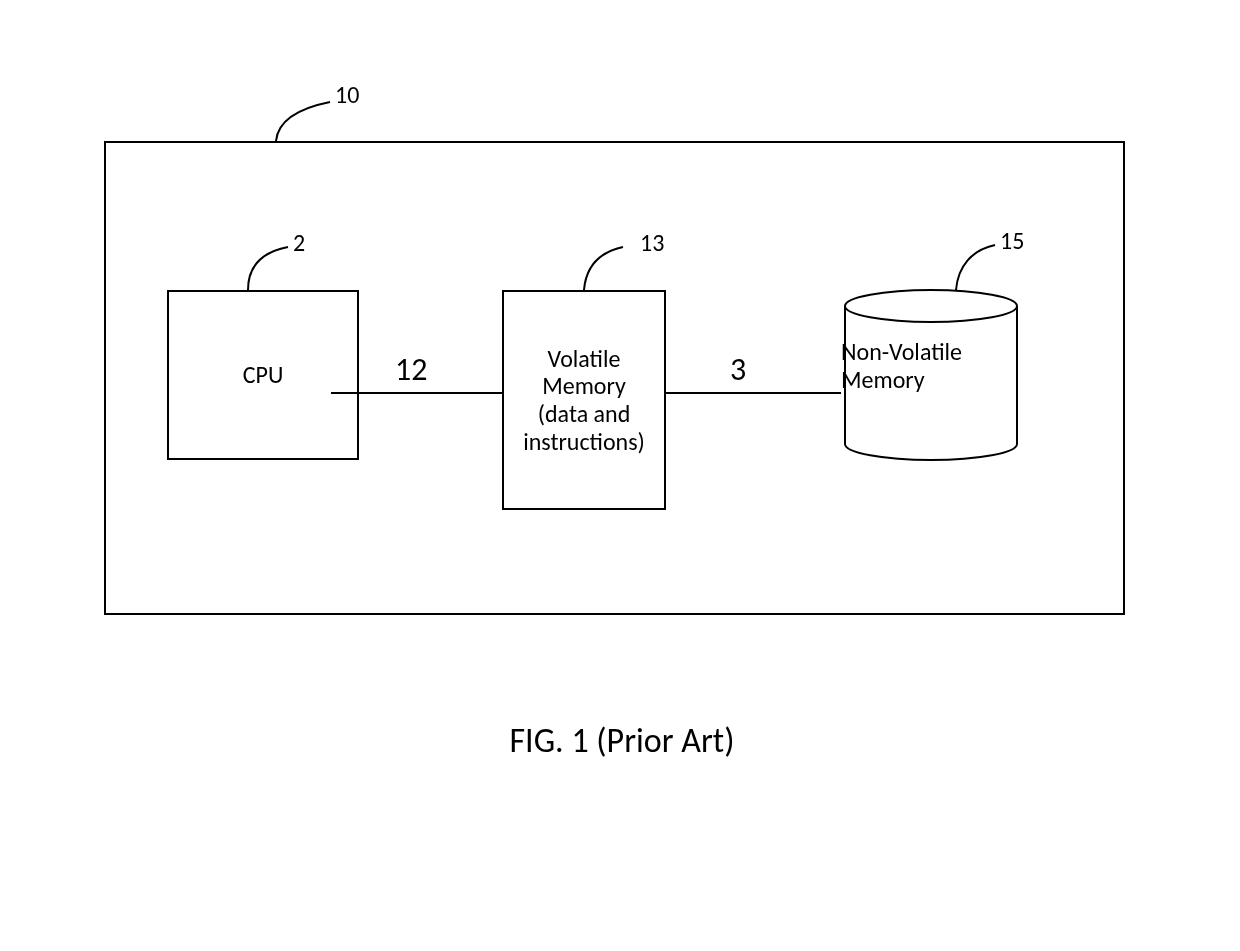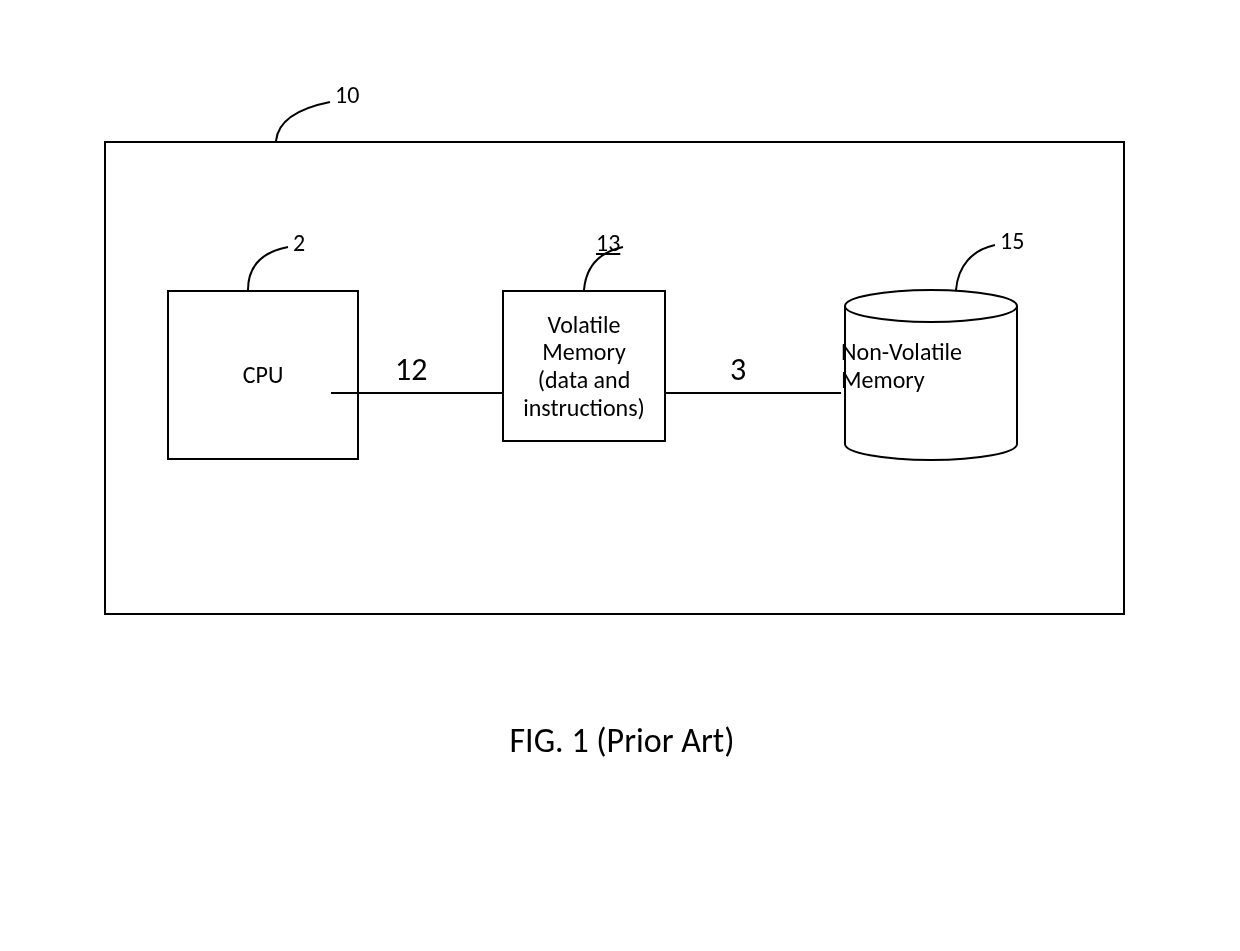--- a/index.html
+++ b/index.html
@@ -40,21 +40,21 @@
   .cpu {
     left: 167px;
     top: 290px;
     width: 192px;
     height: 170px;
   }
   .vmem {
     left: 502px;
     top: 290px;
     width: 164px;
-    height: 152px;
+    height: 220px;
     padding: 6px 20px;
   }
   .link {
     position: absolute;
     height: 0;
     border-top: 2px solid #000;
   }
   .link12 {
     left: 331px;
     top: 392px;
@@ -71,21 +71,21 @@
     text-align: left;
   }
   .label12 { left: 395px; top: 350px; }
   .label14 { left: 730px; top: 350px; }
   .ref {
     position: absolute;
     font-size: 24px;
   }
   .ref10 { left: 335px; top: 80px; }
   .ref11 { left: 293px; top: 228px; }
-  .ref13 { left: 596px; top: 228px; text-decoration: underline; }
+  .ref13 { left: 640px; top: 228px; }
   .ref15 { left: 1000px; top: 226px; }
   .lead {
     position: absolute;
     fill: none;
     stroke: #000;
     stroke-width: 2px;
   }
   .cylinder {
     position: absolute;
     left: 841px;

